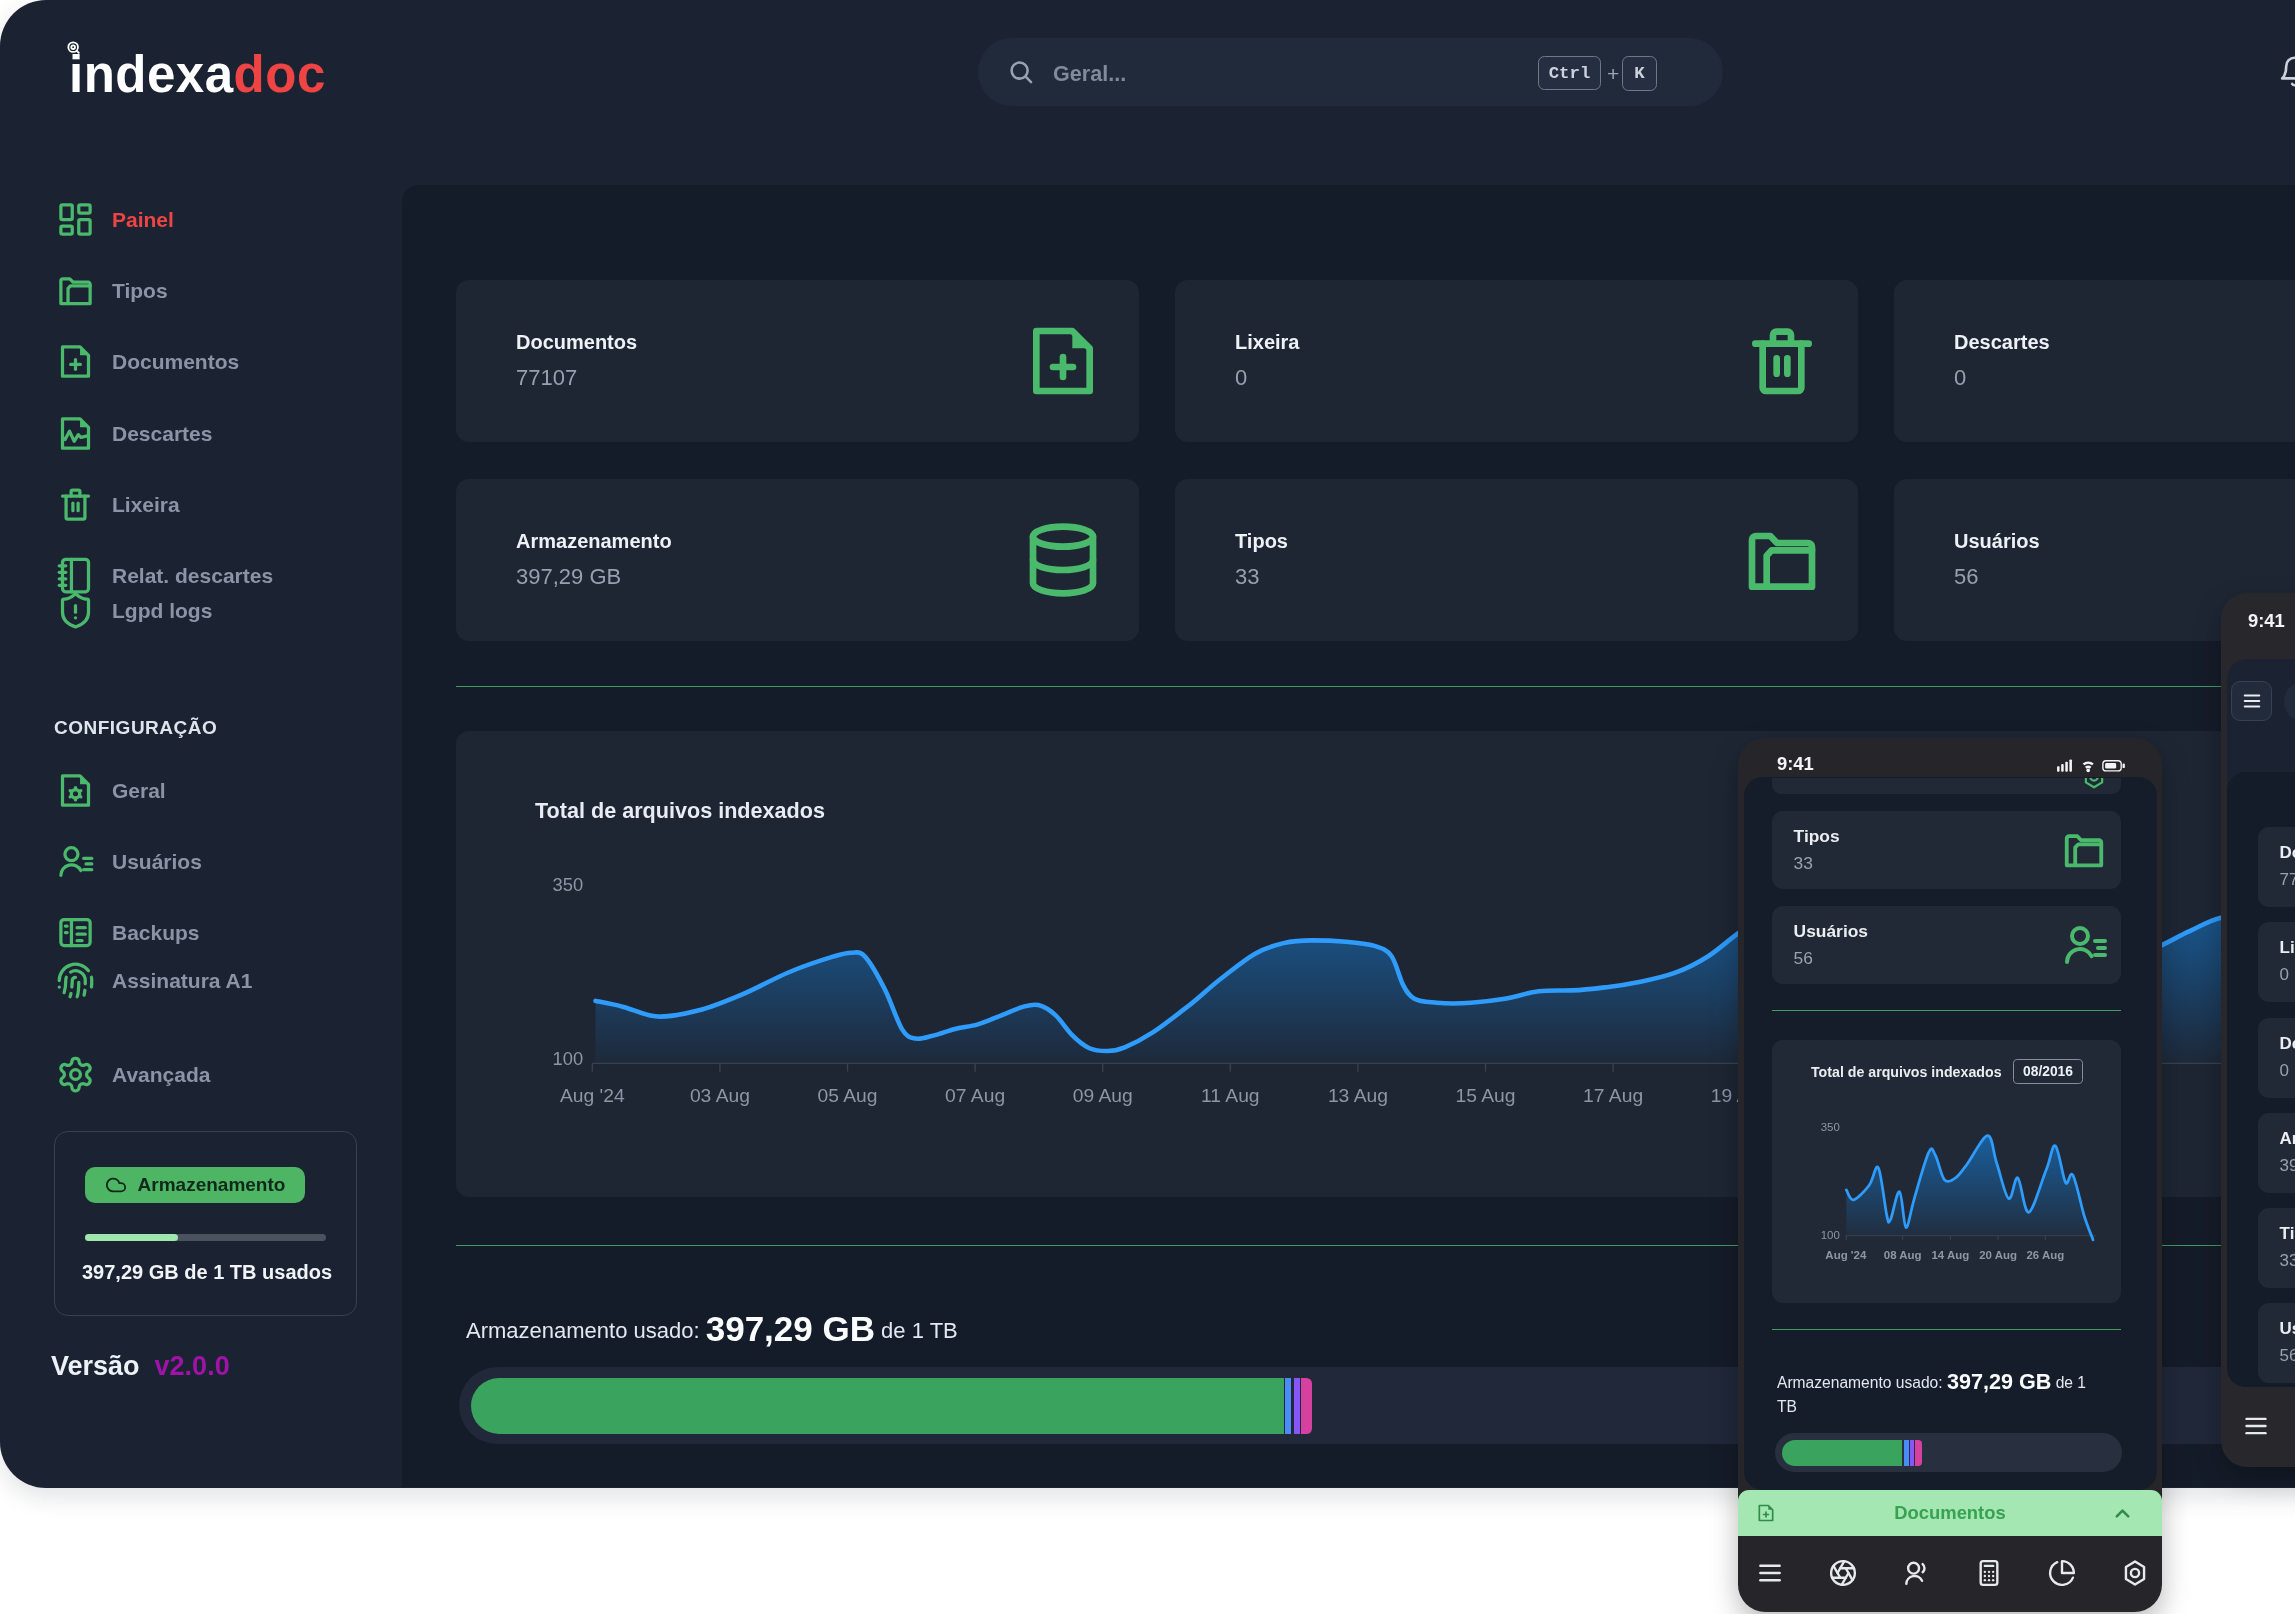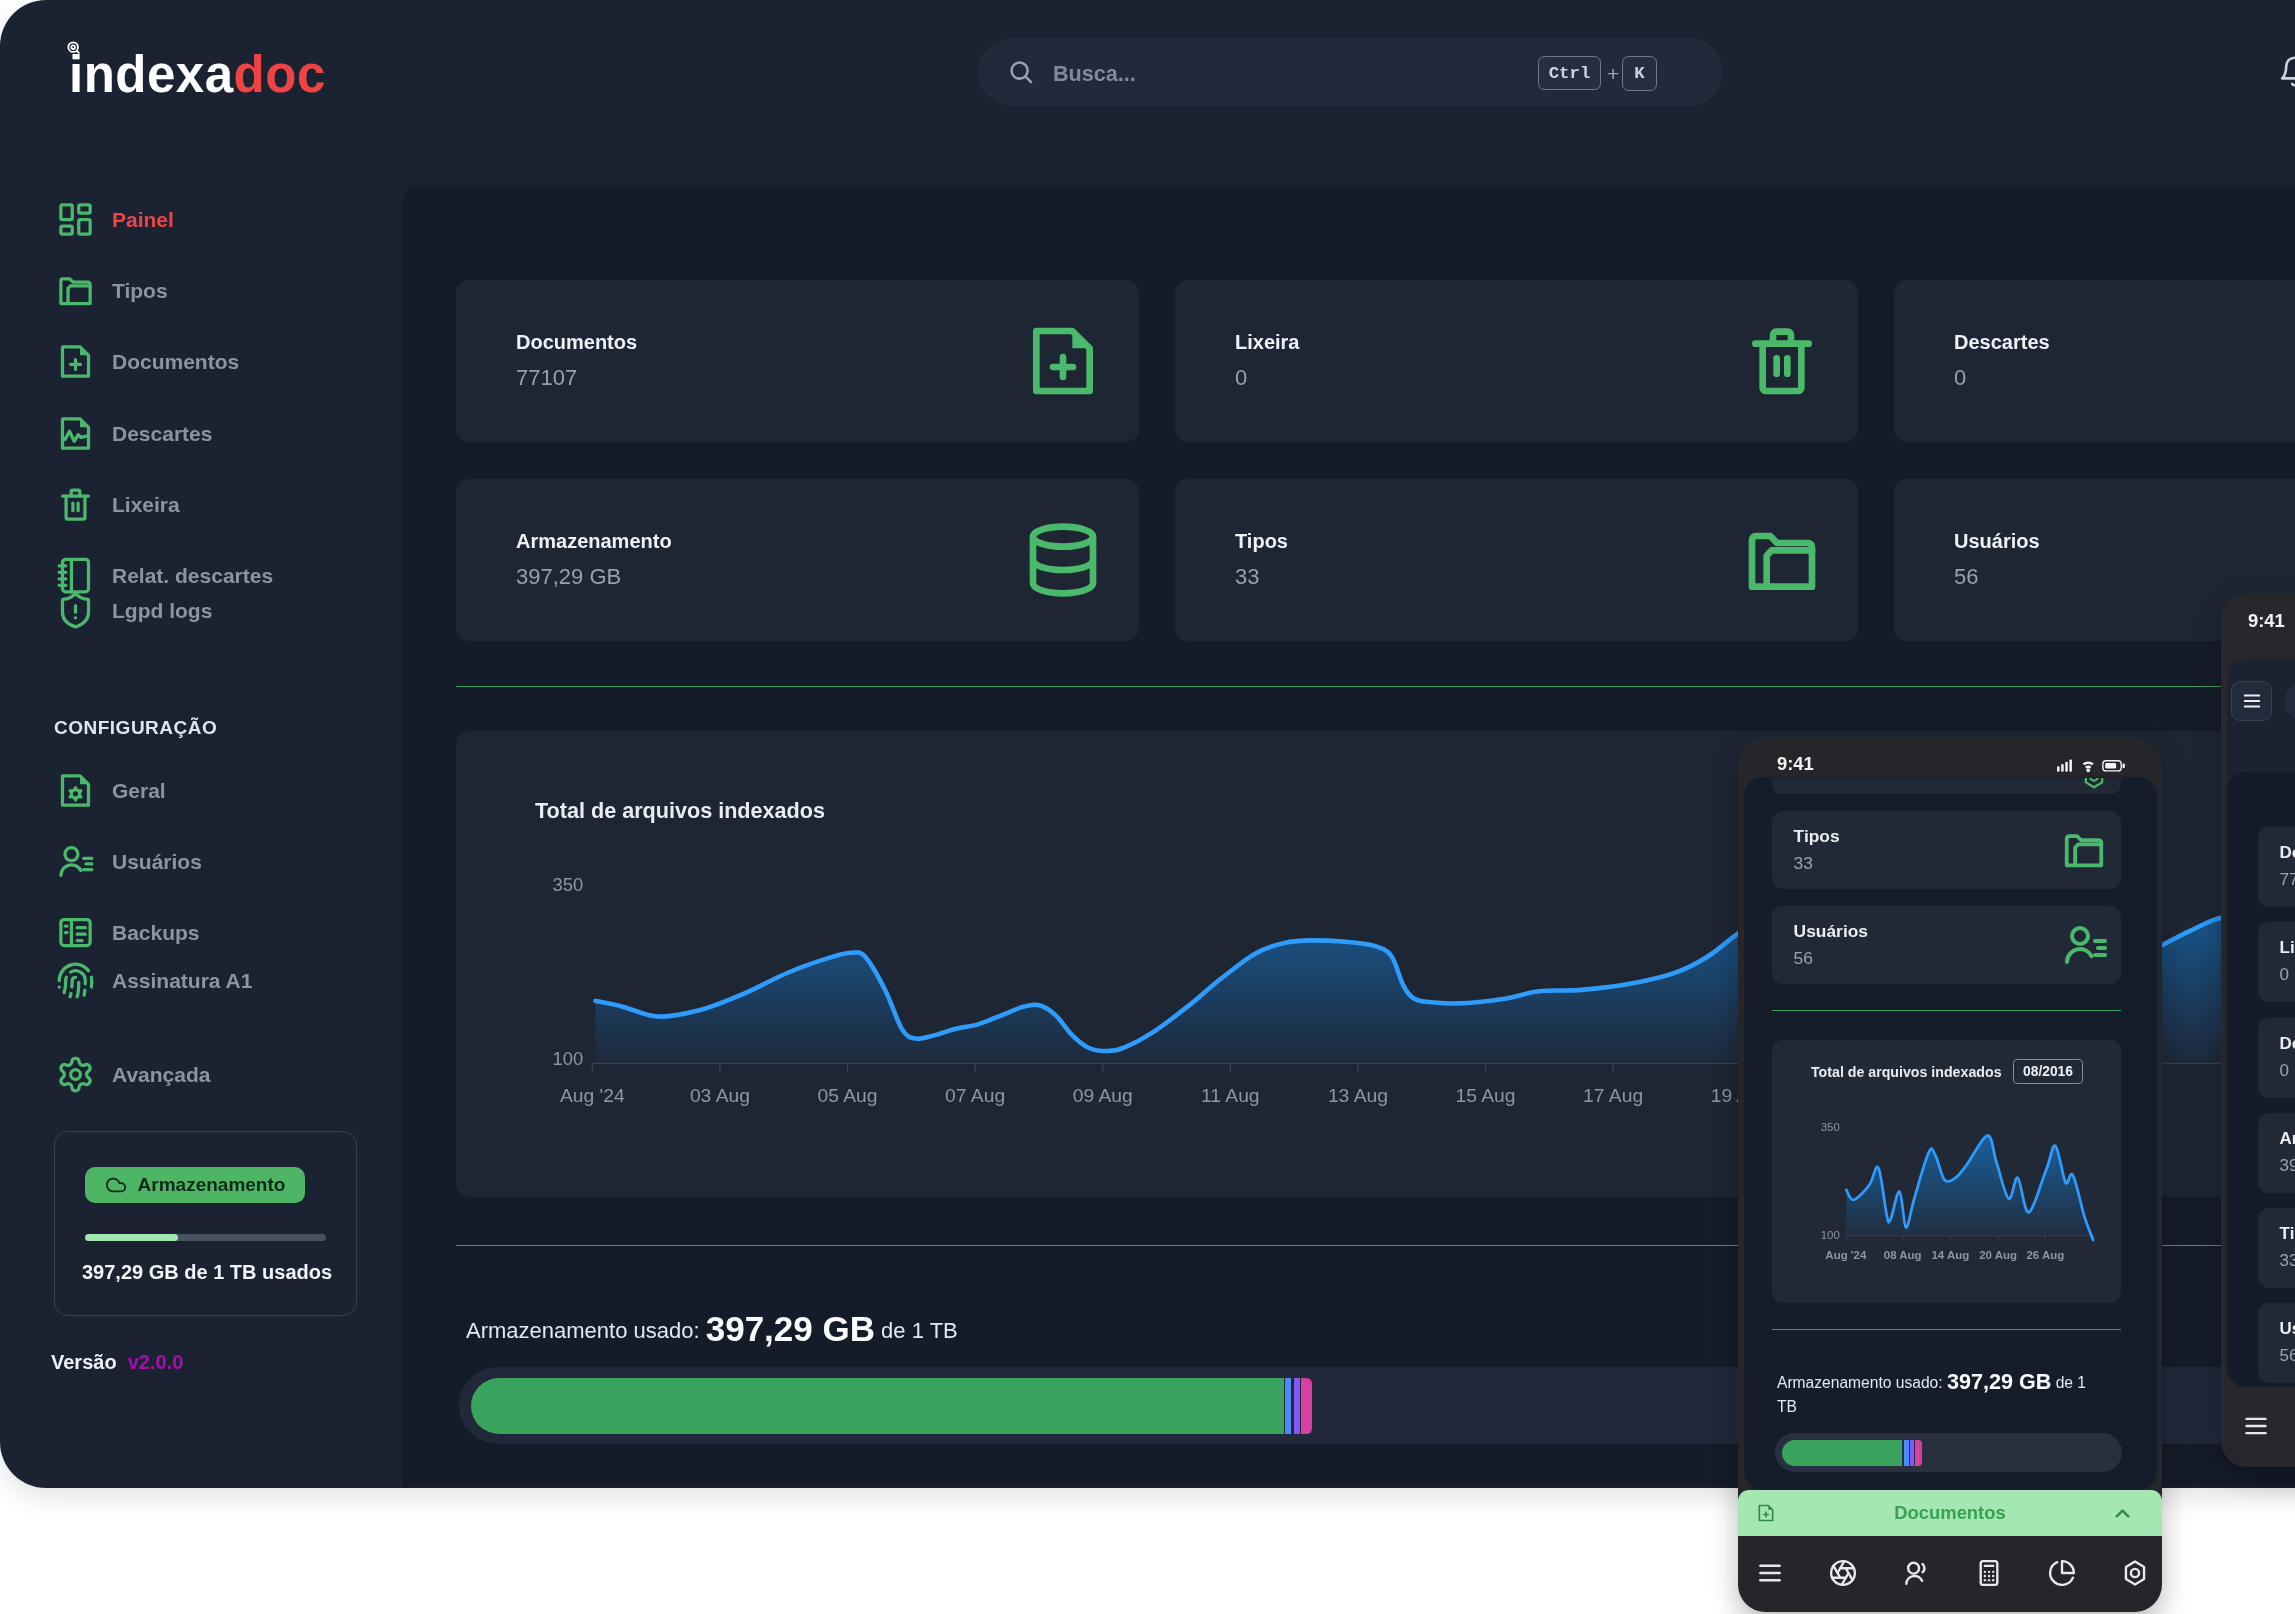--- a/index.html
+++ b/index.html
@@ -238,28 +238,28 @@
 <div class="abs" style="left:54px;top:1131px;width:303px;height:185px;border:1.4px solid #39414f;border-radius:13.8px">
   <div class="abs" style="left:30px;top:35px;width:220px;height:36px;background:#4db564;border-radius:10px;display:flex;align-items:center;justify-content:center;gap:11px;color:#10291a;font-size:19px;font-weight:700">
     <svg style="width:22px;height:22px" viewBox="0 0 24 24" fill="none" stroke="currentColor" stroke-width="2">
             <path d="M17.5 19H9a7 7 0 1 1 6.71-9h1.79a4.5 4.5 0 1 1 0 9Z"></path>
           </svg>Armazenamento</div>
   <div class="abs" style="left:30px;top:102px;width:241px;height:7.3px;background:#4a5260;border-radius:3.7px">
           <div style="width:93px;height:7.3px;background:#9fe7ae;border-radius:3.7px"></div>
         </div>
   <div class="abs" style="left:27px;top:129px;color:#f2f4f8;font-size:20px;font-weight:700;white-space:nowrap">397,29 GB de 1 TB usados</div>
 </div>
-<div class="abs" style="left:51px;top:1351px;color:#eef1f6;font-size:20px;font-weight:700">Versão&nbsp;&nbsp;<span style="color:#a113a8">v2.0.0</span></div>
+<div class="abs" style="left:51px;top:1351px;color:#eef1f6;font-size:27px;font-weight:700">Versão&nbsp;&nbsp;<span style="color:#a113a8">v2.0.0</span></div>
 
 <div class="abs" style="left:978px;top:38px;width:745px;height:68px;background:#212a3a;border-radius:34px">
   <svg class="abs" style="left:28.5px;top:20px;width:27.5px;height:27.5px;color:#99a2b2" viewBox="0 0 24 24" fill="none" stroke="currentColor" stroke-width="2.2" stroke-linecap="round">
           <circle cx="11" cy="11" r="7"></circle>
           <path d="m21 21-4.3-4.3"></path>
         </svg>
-  <div class="abs" style="left:75px;top:23px;font-size:21.6px;font-weight:700;color:#818a9a">Busca...</div>
+  <div class="abs" style="left:75px;top:23px;font-size:21.6px;font-weight:700;color:#818a9a">Geral...</div>
   <div class="abs" style="left:560px;top:18px;width:63px;height:35px"><span class="kbd" style="width:63px;height:34px;font-size:17.4px">Ctrl</span></div>
   <div class="abs" style="left:629px;top:24px;color:#99a2b2;font-size:21px">+</div>
   <div class="abs" style="left:644px;top:18px"><span class="kbd" style="width:35px;height:35px;font-size:17.4px">K</span></div>
 </div>
 <svg class="abs" style="left:2278px;top:55px;width:33px;height:33px;color:#ccd1da" viewBox="0 0 24 24" fill="none" stroke="currentColor" stroke-width="1.9" stroke-linecap="round" stroke-linejoin="round">
         <path d="M6 8a6 6 0 0 1 12 0c0 7 3 9 3 9H3s3-2 3-9"></path>
         <path d="M10.3 21a1.94 1.94 0 0 0 3.4 0"></path>
       </svg>
 
 <div id="content"></div>

